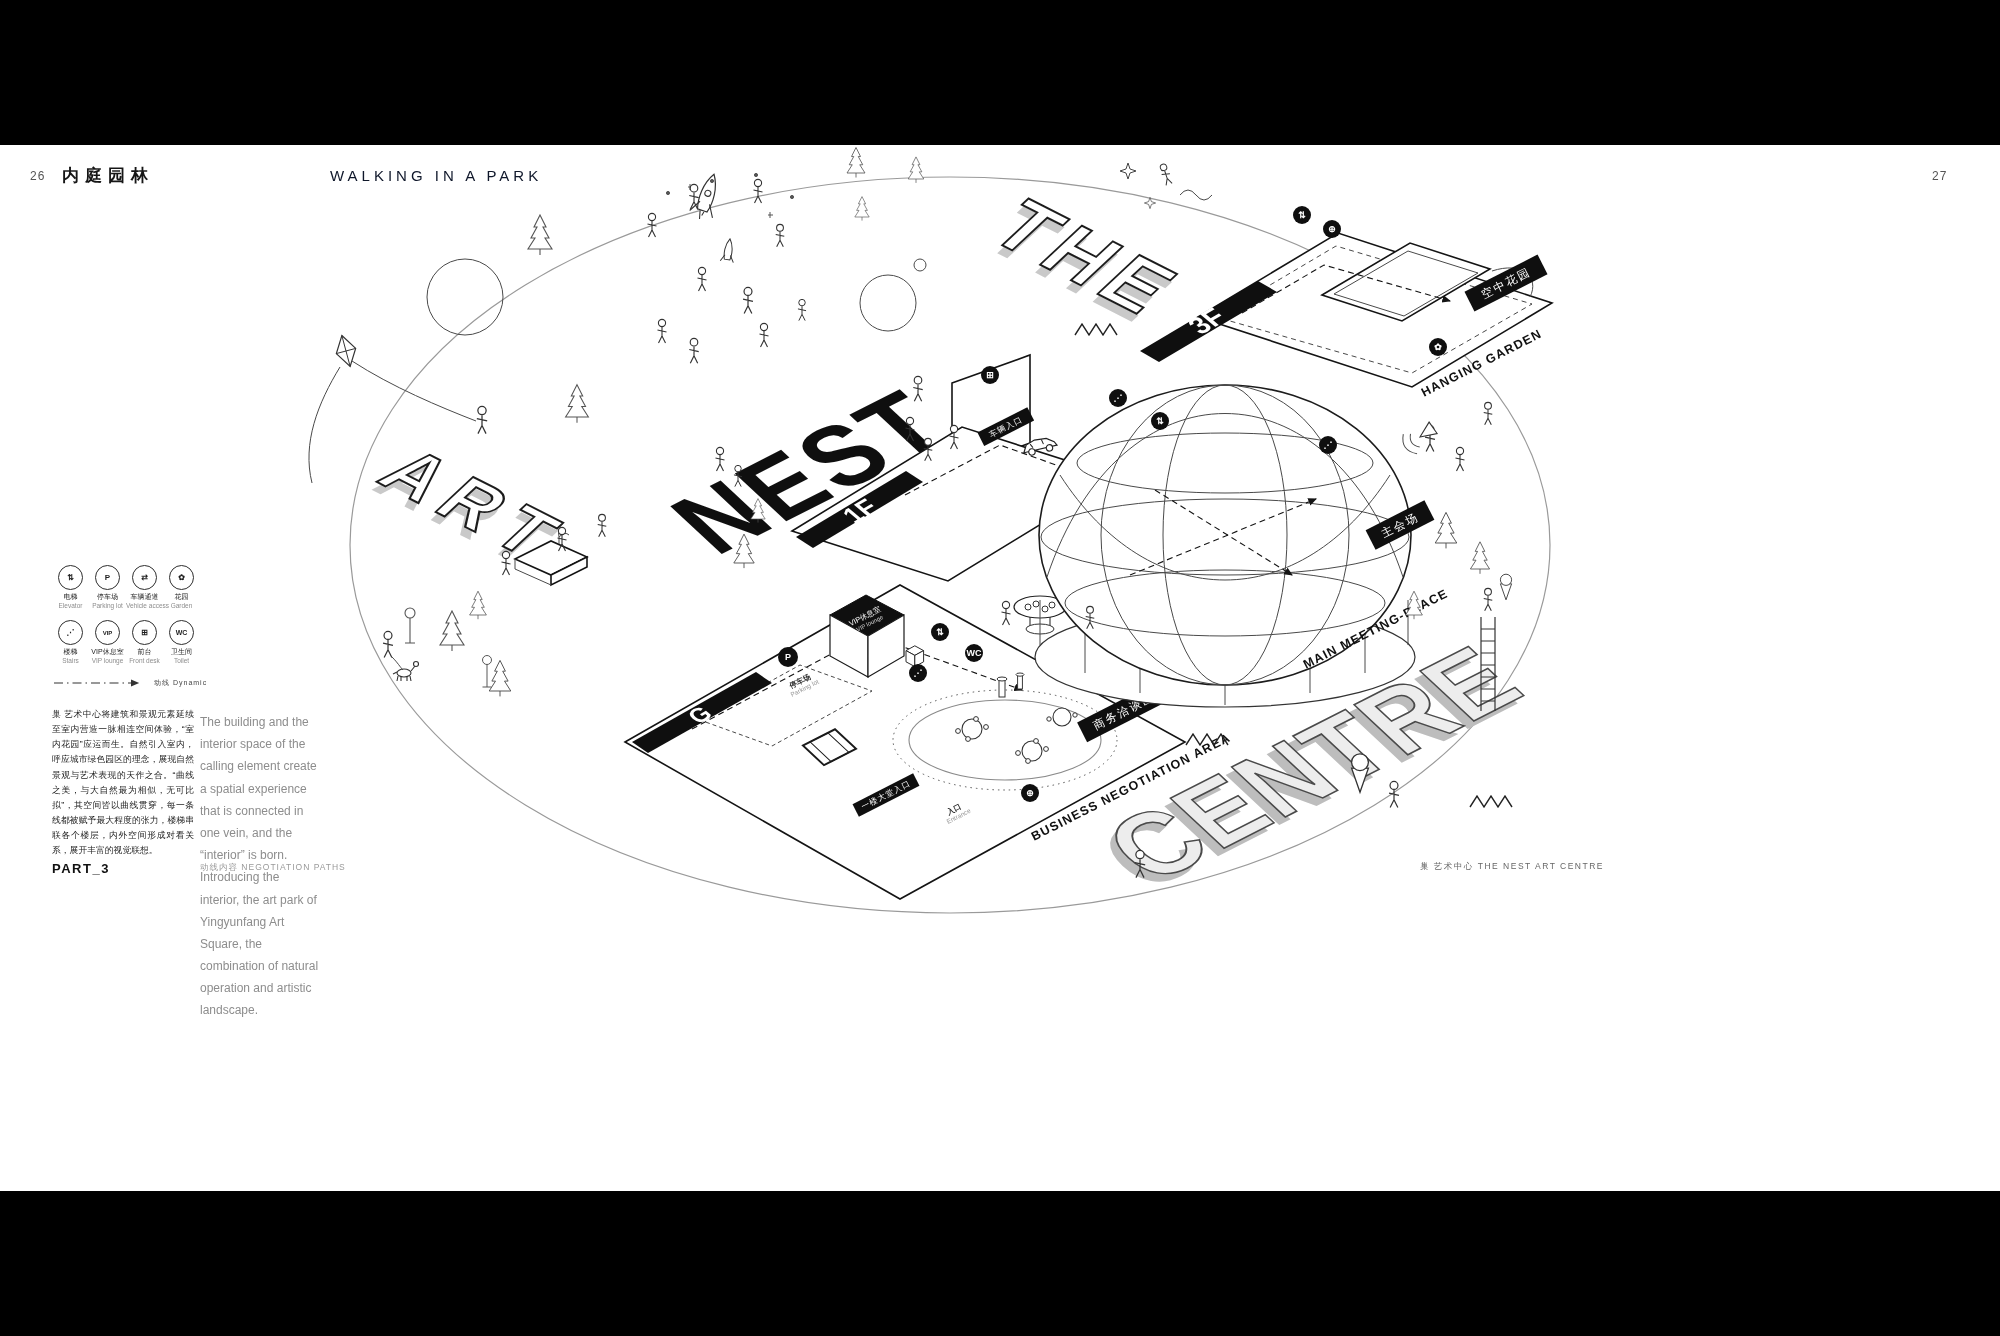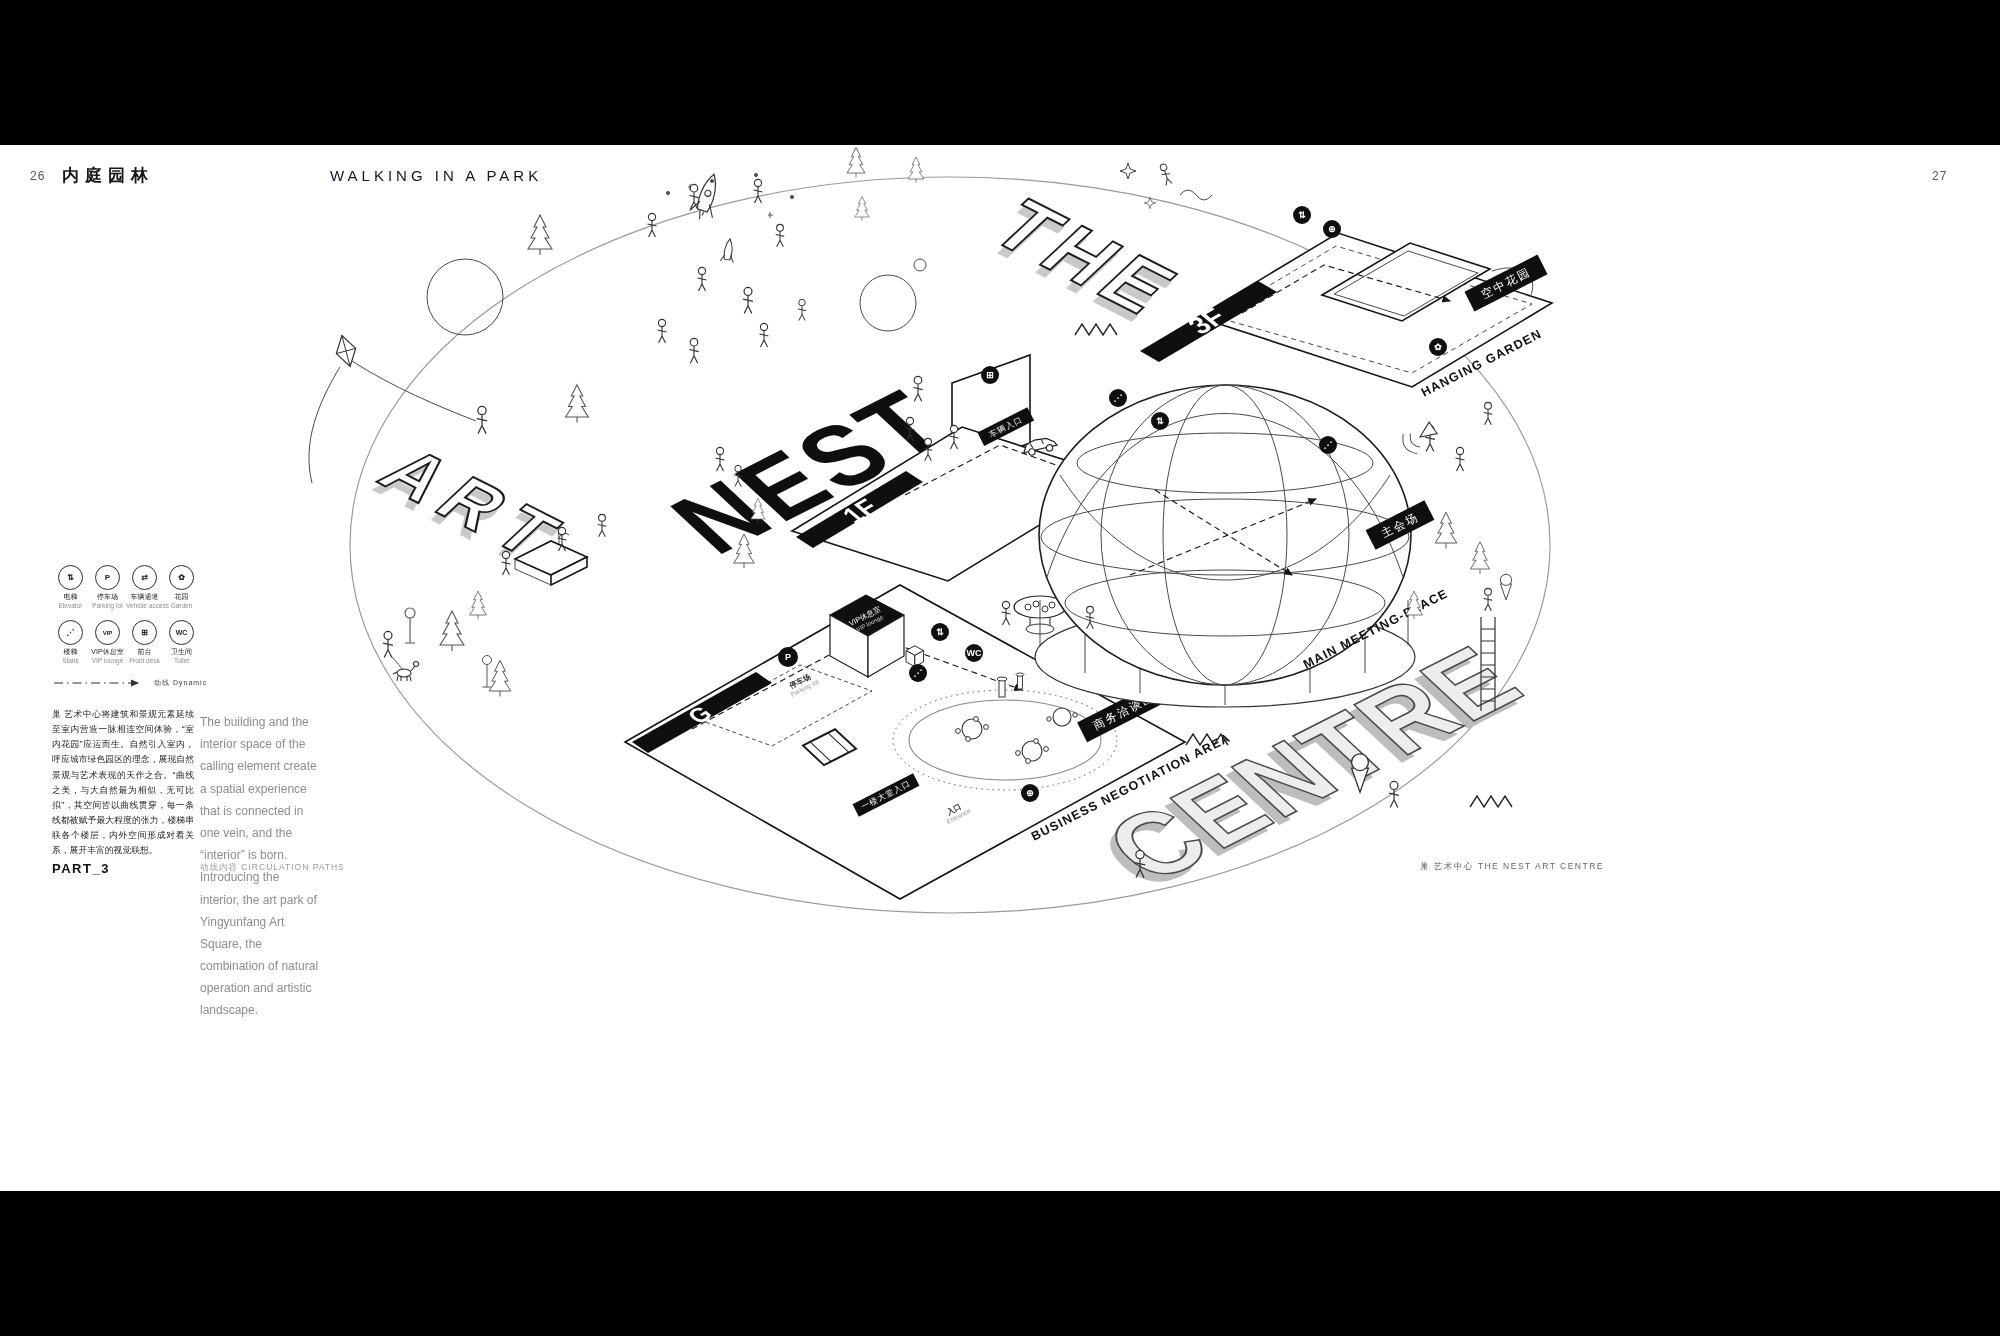--- a/index.html
+++ b/index.html
@@ -479,16 +479,16 @@
         <path d="M2,6 H86" stroke="#333" stroke-width="1.2" stroke-dasharray="9 4 1.5 4" marker-end="url(#larr)"></path>
       </svg>
       <span class="dyn-label">动线 Dynamic</span>
     </div>
   </div>
 
   <div class="abs txt para-zh" style="left:52px;top:562px;">巢 艺术中心将建筑和景观元素延续至室内营造一脉相连空间体验，“室内花园”应运而生。自然引入室内，呼应城市绿色园区的理念，展现自然景观与艺术表现的天作之合。“曲线之美，与大自然最为相似，无可比拟”，其空间皆以曲线贯穿，每一条线都被赋予最大程度的张力，楼梯串联各个楼层，内外空间形成对看关系，展开丰富的视觉联想。</div>
   <div class="abs txt para-en" style="left:200px;top:566px;">The building and the interior space of the calling element create a spatial experience that is connected in one vein, and the “interior” is born. Introducing the interior, the art park of Yingyunfang Art Square, the combination of natural operation and artistic landscape.</div>
 
   <div class="abs txt part" style="left:52px;top:716px;">PART_3</div>
-  <div class="abs txt part-sub" style="left:200px;top:717px;">动线内容  CIRCULATION PATHS</div>
+  <div class="abs txt part-sub" style="left:200px;top:717px;">动线内容  NEGOTIATION PATHS</div>
   <div class="abs txt foot-r" style="left:1420px;top:716px;">巢  艺术中心  THE NEST ART CENTRE</div>
 
 </div>
 
 </body></html>

